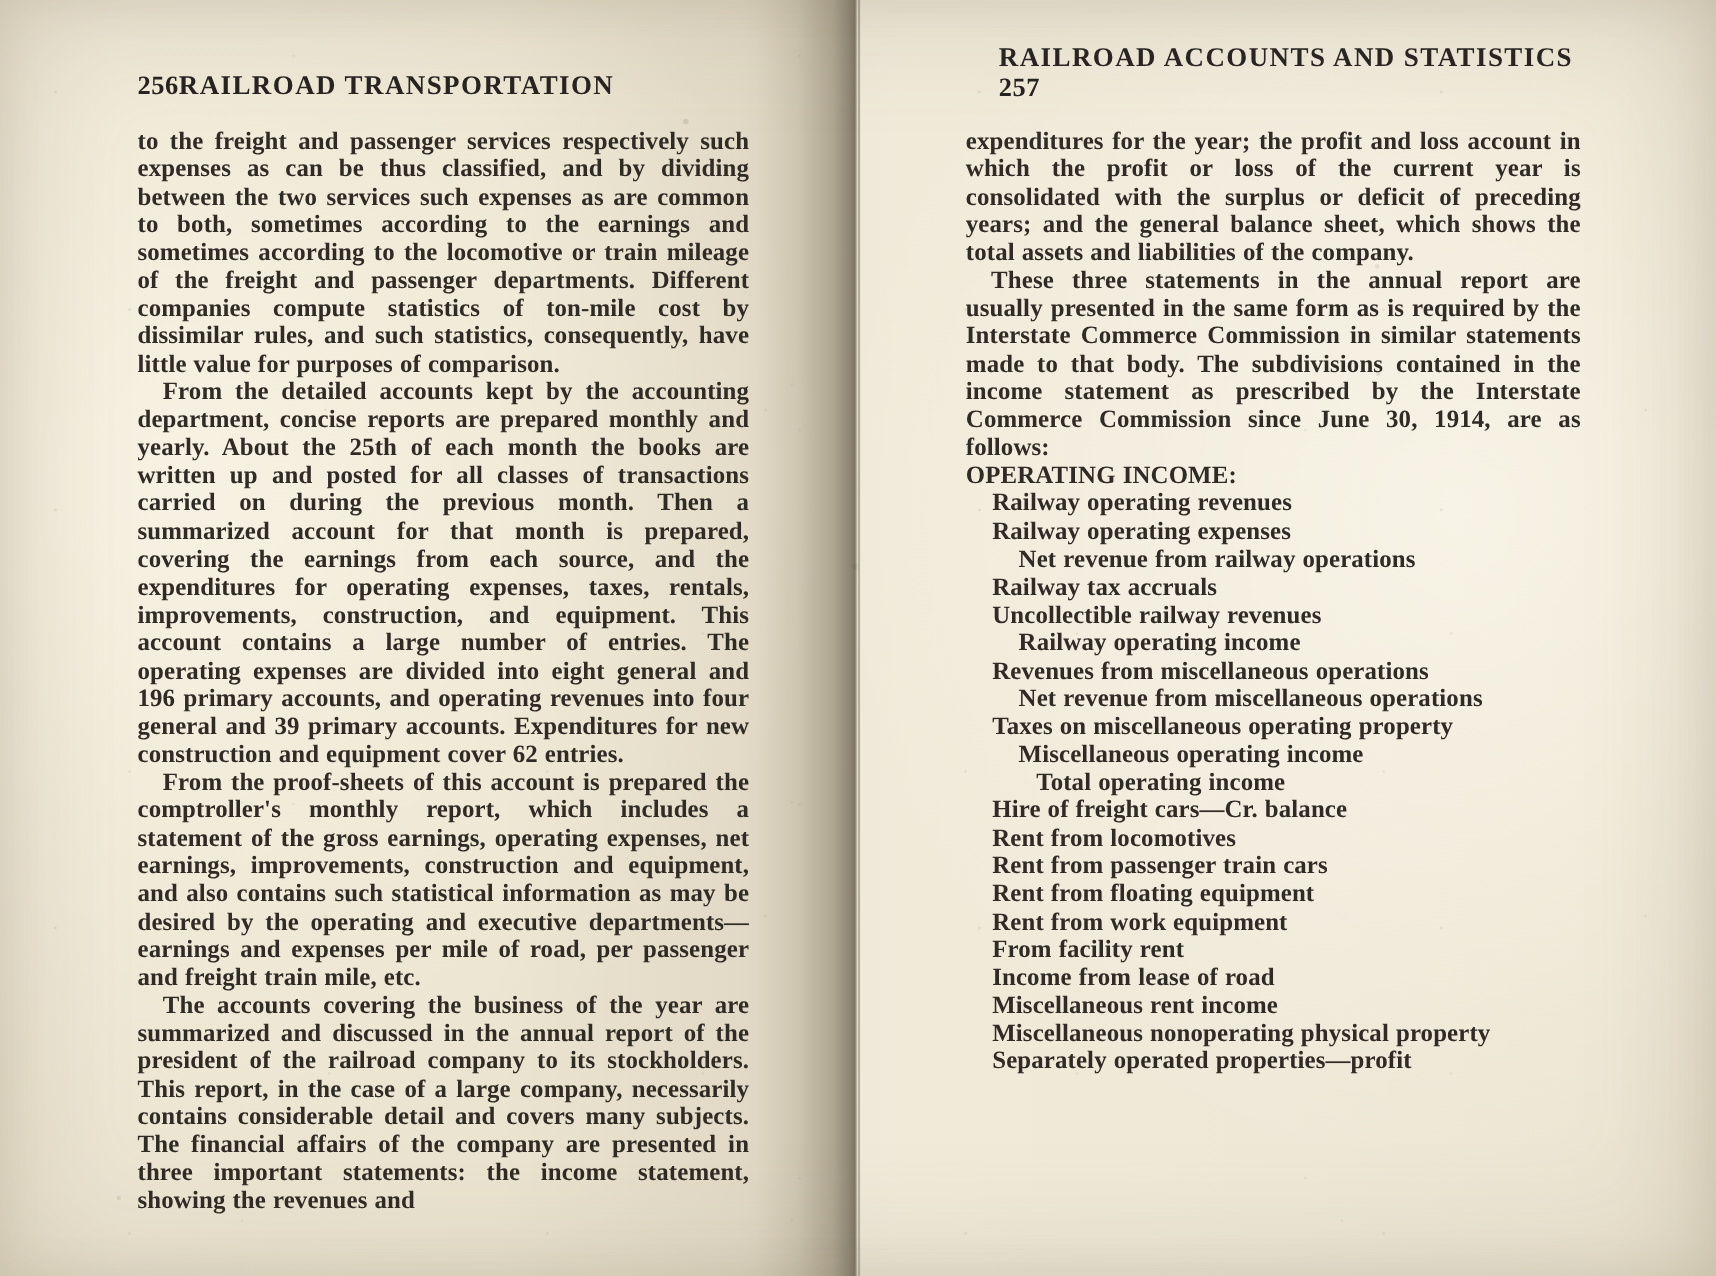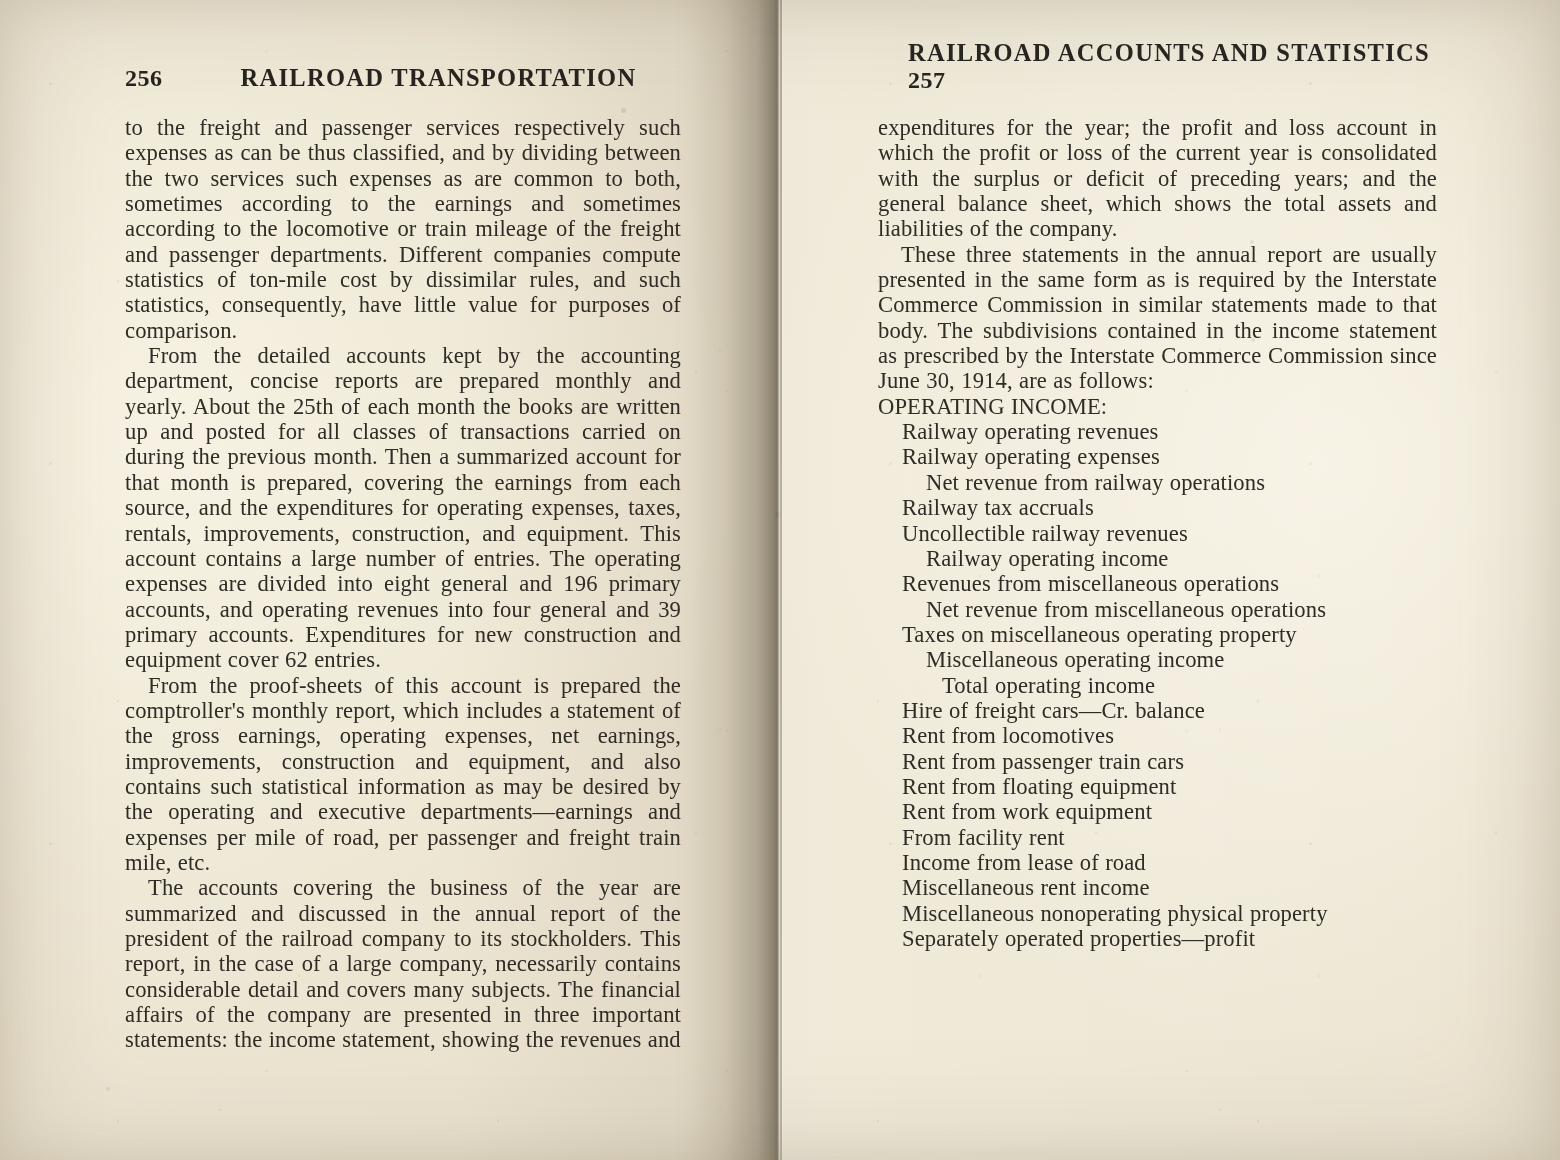--- a/index.html
+++ b/index.html
@@ -52,25 +52,25 @@
   
   .page{position:absolute;color:#2b2823;}
   .page-left{left:125px;top:0;width:556px;}
   .page-right{left:878px;top:0;width:559px;}
 
   .running-head{position:absolute;top:64px;left:0;width:100%;height:30px;
     font-size:24.5px;letter-spacing:1.3px;font-weight:700;color:#262320;
     white-space:nowrap;}
   .rh-left{display:flex;align-items:baseline;}
   .rh-left .folio{font-size:24px;letter-spacing:.5px;}
-  .rh-left .title{margin-left:78px;}
+  .rh-left .title{}
   .rh-right{display:flex;align-items:baseline;justify-content:flex-end;flex-direction:column;}
   .rh-right .folio{margin-left:30px;font-size:24px;letter-spacing:.5px;}
 
-  .body{position:absolute;top:115px;left:0;width:100%;}
+  .body{position:absolute;top:115px;left:0;width:100%;font-weight:bold;}
   .body p{
     margin:0;
     text-align:justify;
     text-align-last:left;
     font-size:22.6px;
     line-height:25.35px;
     letter-spacing:.12px;
     word-spacing:.6px;
     color:#2f2b25;
     hyphens:none;

